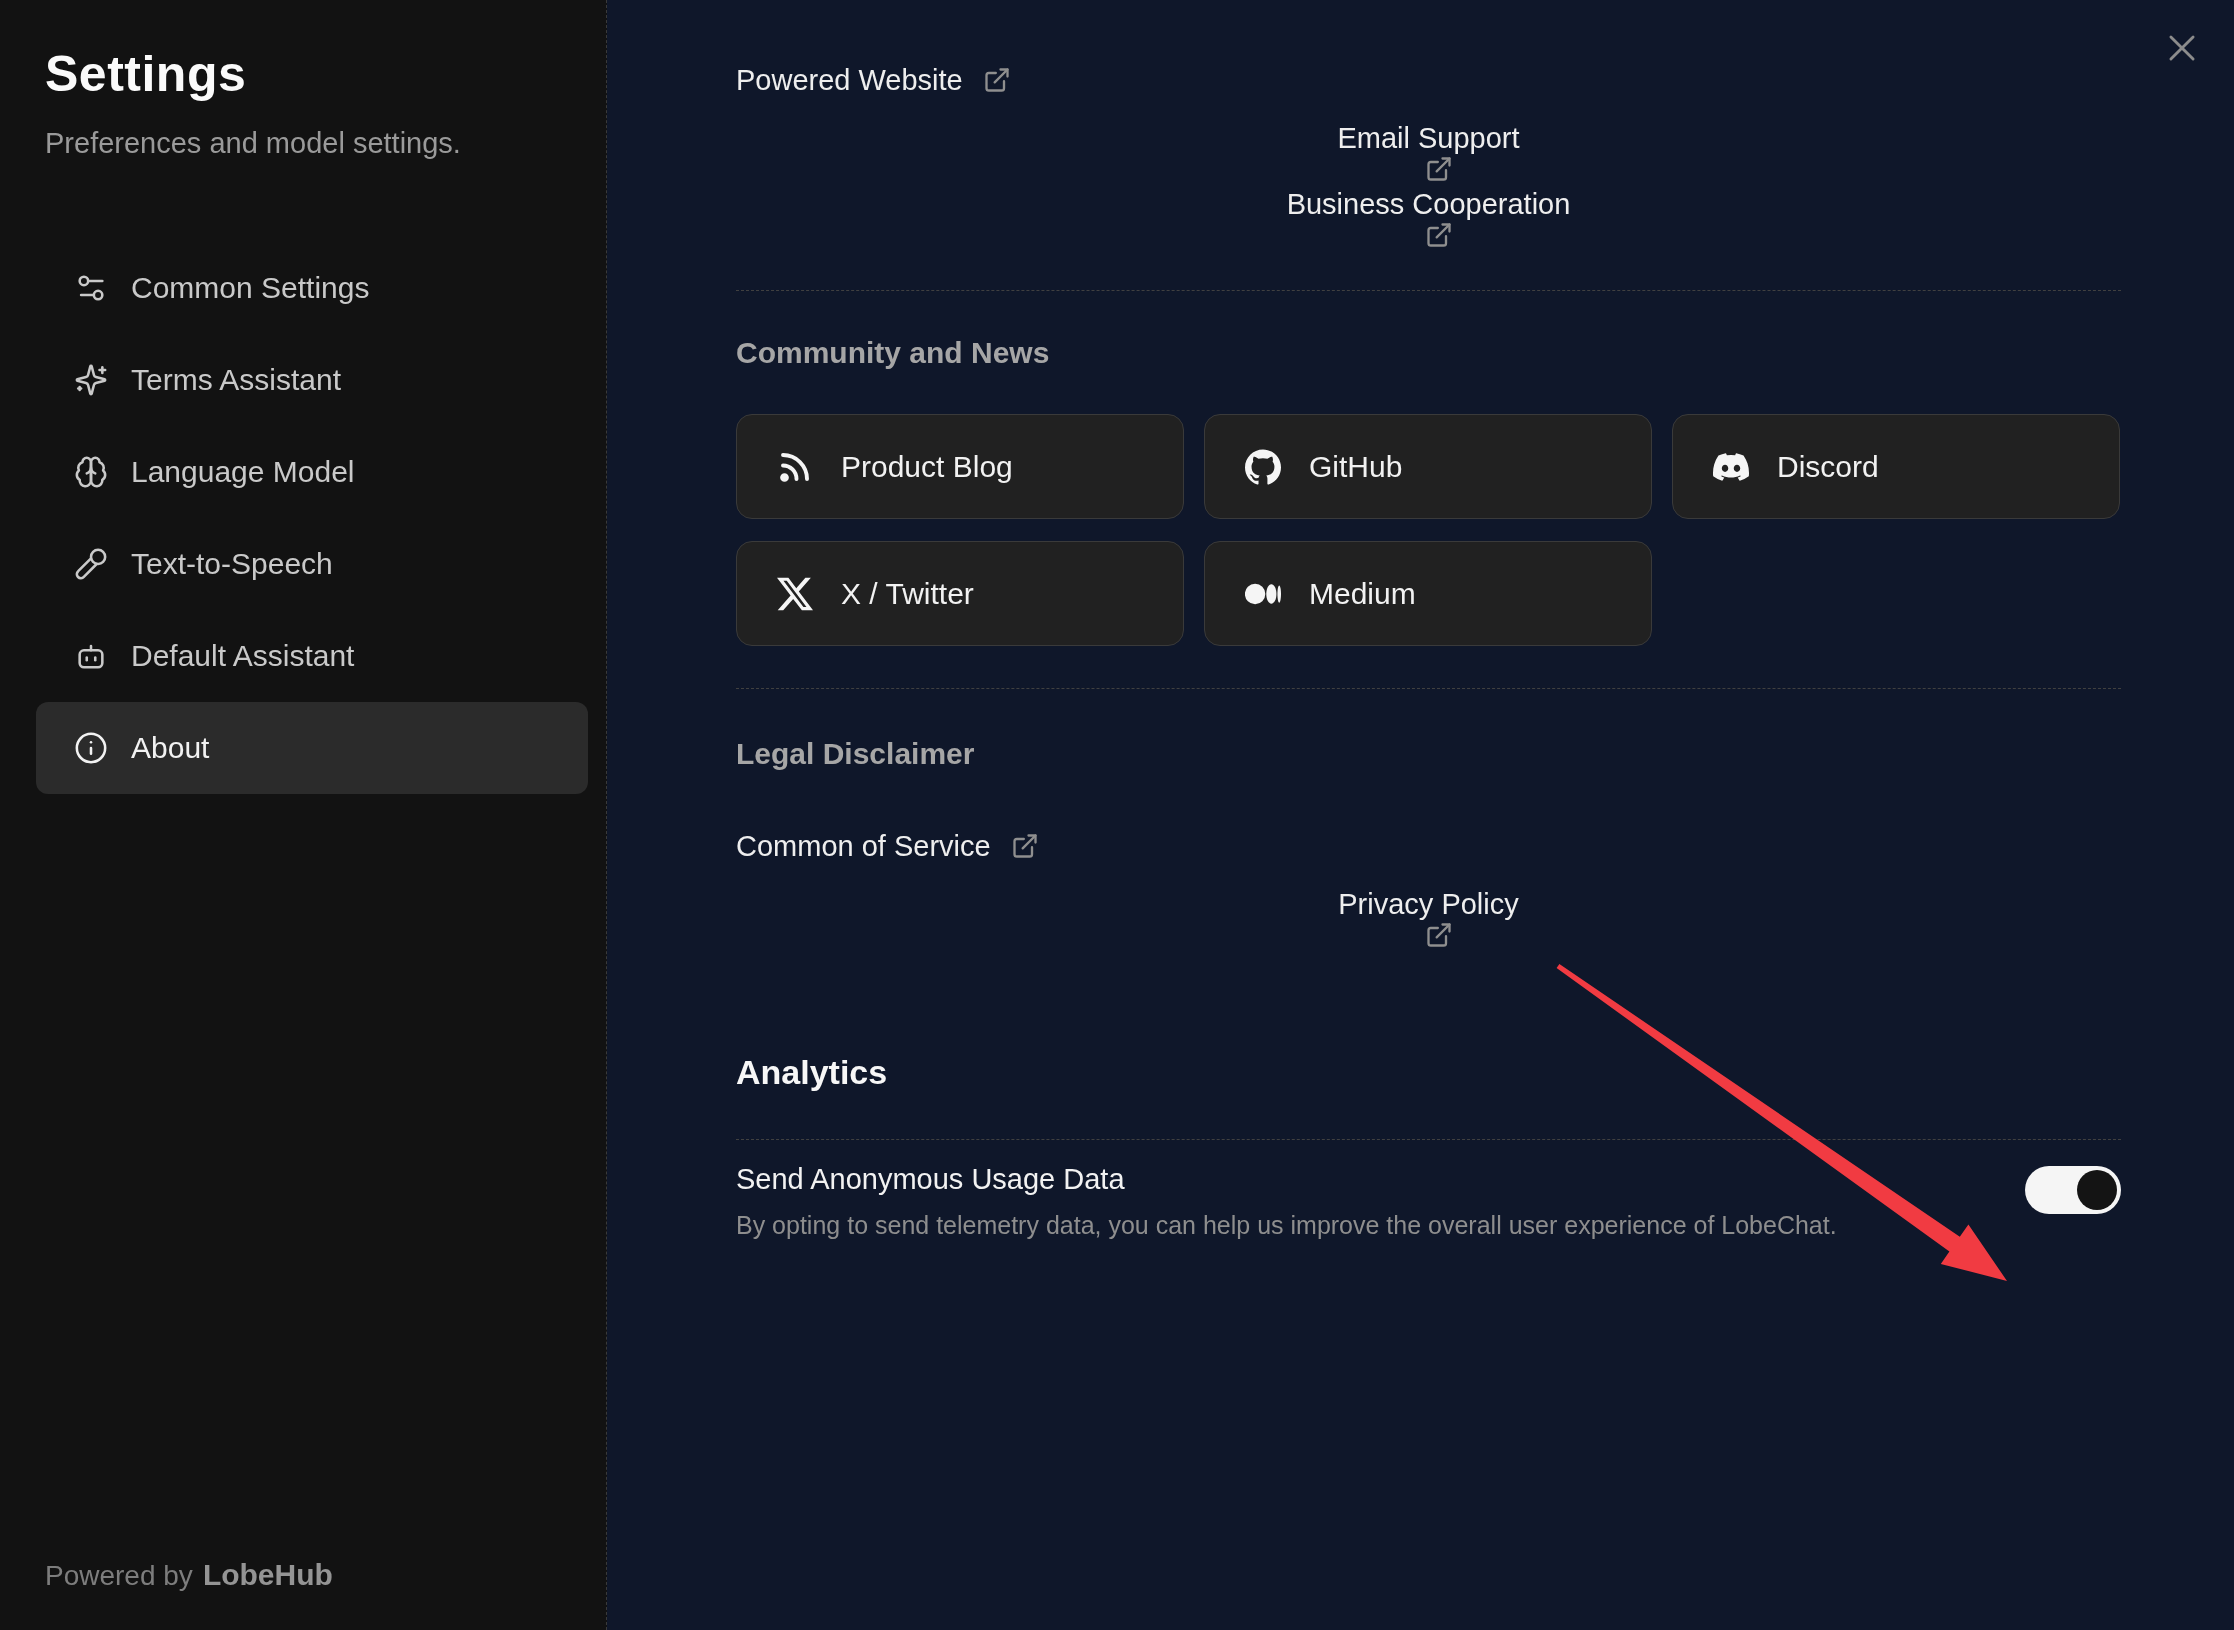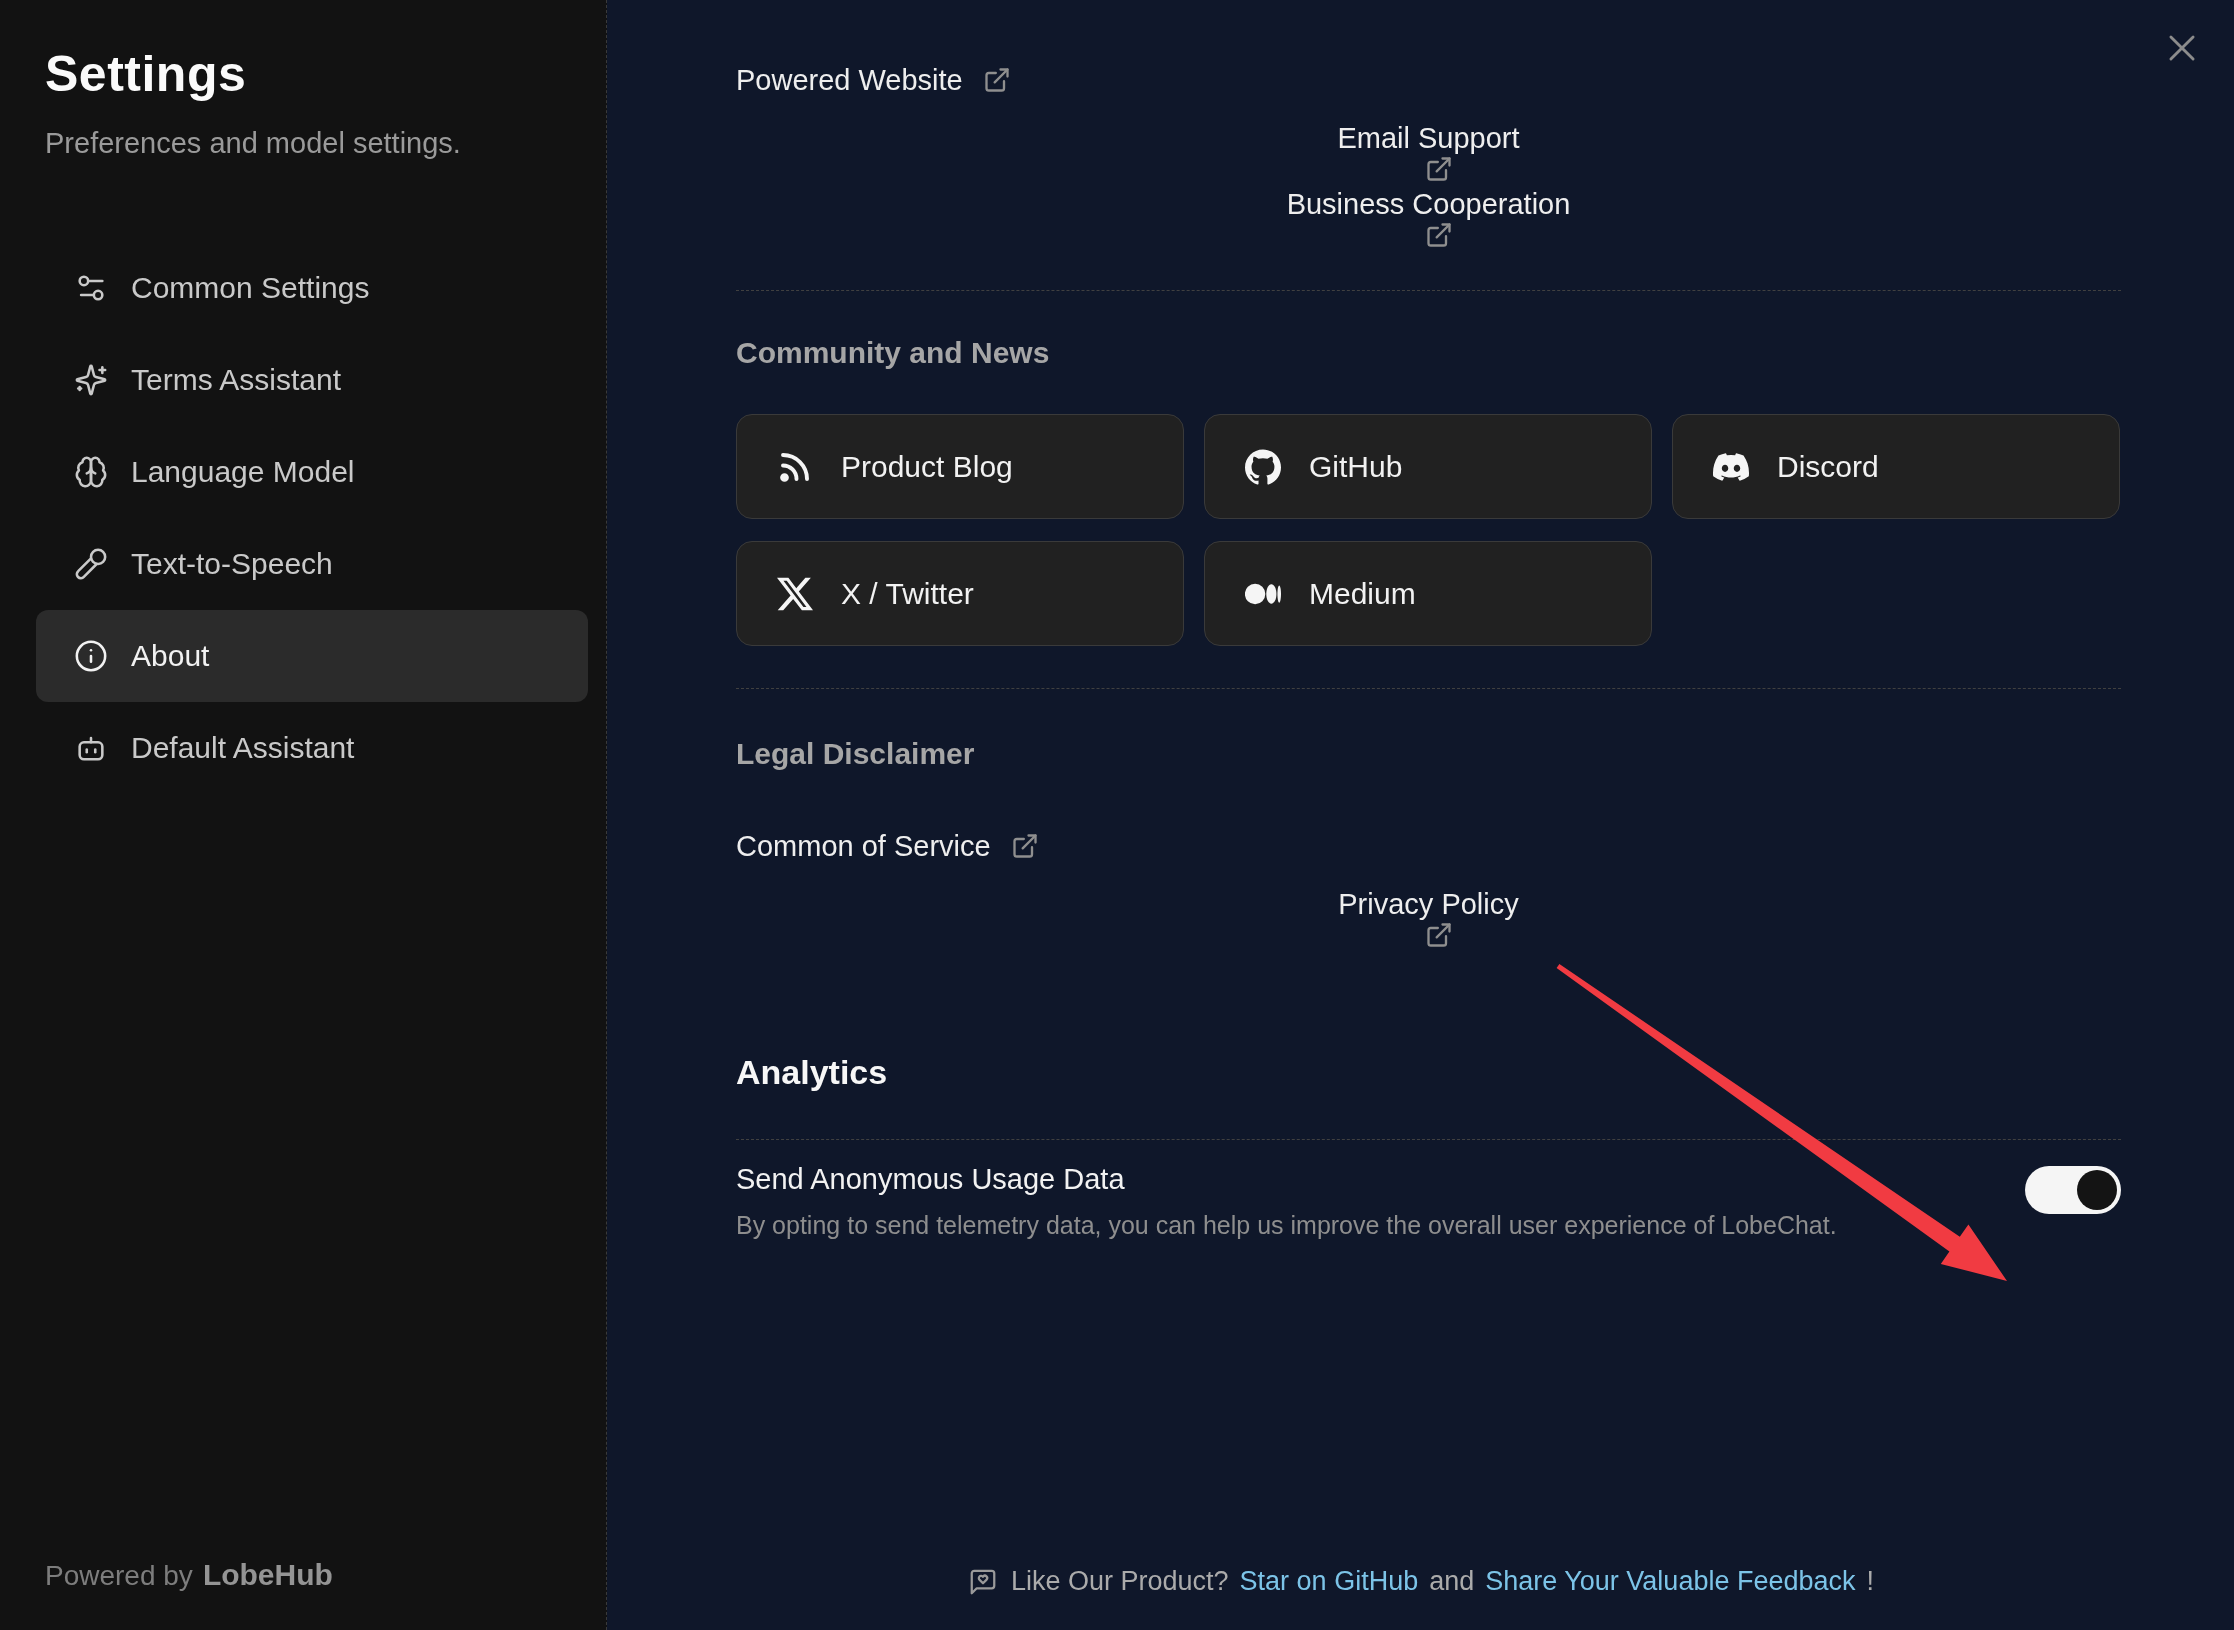--- a/index.html
+++ b/index.html
@@ -165,41 +165,41 @@
       </div>
       <div class="nav-item">
         <span class="nav-icon">
           <svg viewBox="0 0 24 24" fill="none" stroke="currentColor" stroke-width="1.8" stroke-linecap="round" stroke-linejoin="round">
               <path d="m12 8-9.04 9.06a2.82 2.82 0 1 0 3.98 3.98L16 12"></path>
               <circle cx="17" cy="7" r="5"></circle>
             </svg>
         </span>
         <span class="nav-label">Text-to-Speech</span>
       </div>
-      <div class="nav-item active">
-        <span class="nav-icon">
-          <svg viewBox="0 0 24 24" fill="none" stroke="currentColor" stroke-width="1.8" stroke-linecap="round" stroke-linejoin="round">
-              <circle cx="12" cy="12" r="10"></circle>
-              <path d="M12 16v-4"></path>
-              <path d="M12 8h.01"></path>
-            </svg>
-        </span>
-        <span class="nav-label">About</span>
-      </div>
       <div class="nav-item">
         <span class="nav-icon">
           <svg viewBox="0 0 24 24" fill="none" stroke="currentColor" stroke-width="1.8" stroke-linecap="round" stroke-linejoin="round">
               <path d="M12 8V5"></path>
               <rect width="16" height="12" x="4" y="8" rx="3"></rect>
               <path d="M15 13v2"></path>
               <path d="M9 13v2"></path>
             </svg>
         </span>
         <span class="nav-label">Default Assistant</span>
       </div>
+      <div class="nav-item active">
+        <span class="nav-icon">
+          <svg viewBox="0 0 24 24" fill="none" stroke="currentColor" stroke-width="1.8" stroke-linecap="round" stroke-linejoin="round">
+              <circle cx="12" cy="12" r="10"></circle>
+              <path d="M12 16v-4"></path>
+              <path d="M12 8h.01"></path>
+            </svg>
+        </span>
+        <span class="nav-label">About</span>
+      </div>
     </nav>
 
     <div class="sidebar-footer">
       <span>Powered by</span><b>LobeHub</b>
     </div>
   </aside>
 
   <main class="main">
     <div class="content">
 
@@ -321,33 +321,20 @@
           <div class="setting-title">Send Anonymous Usage Data</div>
           <div class="setting-desc">By opting to send telemetry data, you can help us improve the overall user experience of LobeChat.</div>
         </div>
         <div class="toggle">
           <div class="knob"></div>
         </div>
       </div>
 
     </div>
 
-    <div class="main-footer">
-      <span class="bubble-icon">
-        <svg viewBox="0 0 24 24" fill="none" stroke="currentColor" stroke-width="1.8" stroke-linecap="round" stroke-linejoin="round">
-            <path d="M21 15a2 2 0 0 1-2 2H7l-4 4V5a2 2 0 0 1 2-2h14a2 2 0 0 1 2 2z"></path>
-            <path d="M14.8 7.5a1.84 1.84 0 0 0-2.6 0l-.2.3-.3-.3a1.84 1.84 0 1 0-2.4 2.8L12 13l2.7-2.7c.9-.9.8-2.1.1-2.8"></path>
-          </svg>
-      </span>
-      <span>Like Our Product?</span>
-      <span class="f-link">Star on GitHub</span>
-      <span>and</span>
-      <span class="f-link">Share Your Valuable Feedback</span>
-      <span>!</span>
-    </div>
   </main>
 
   <div class="close-btn">
     <svg viewBox="0 0 24 24" fill="none" stroke="currentColor" stroke-width="1.8" stroke-linecap="round">
         <path d="M5 5 19 19"></path>
         <path d="M19 5 5 19"></path>
       </svg>
   </div>
 
   <svg class="arrow-overlay" viewBox="0 0 2234 1630">

